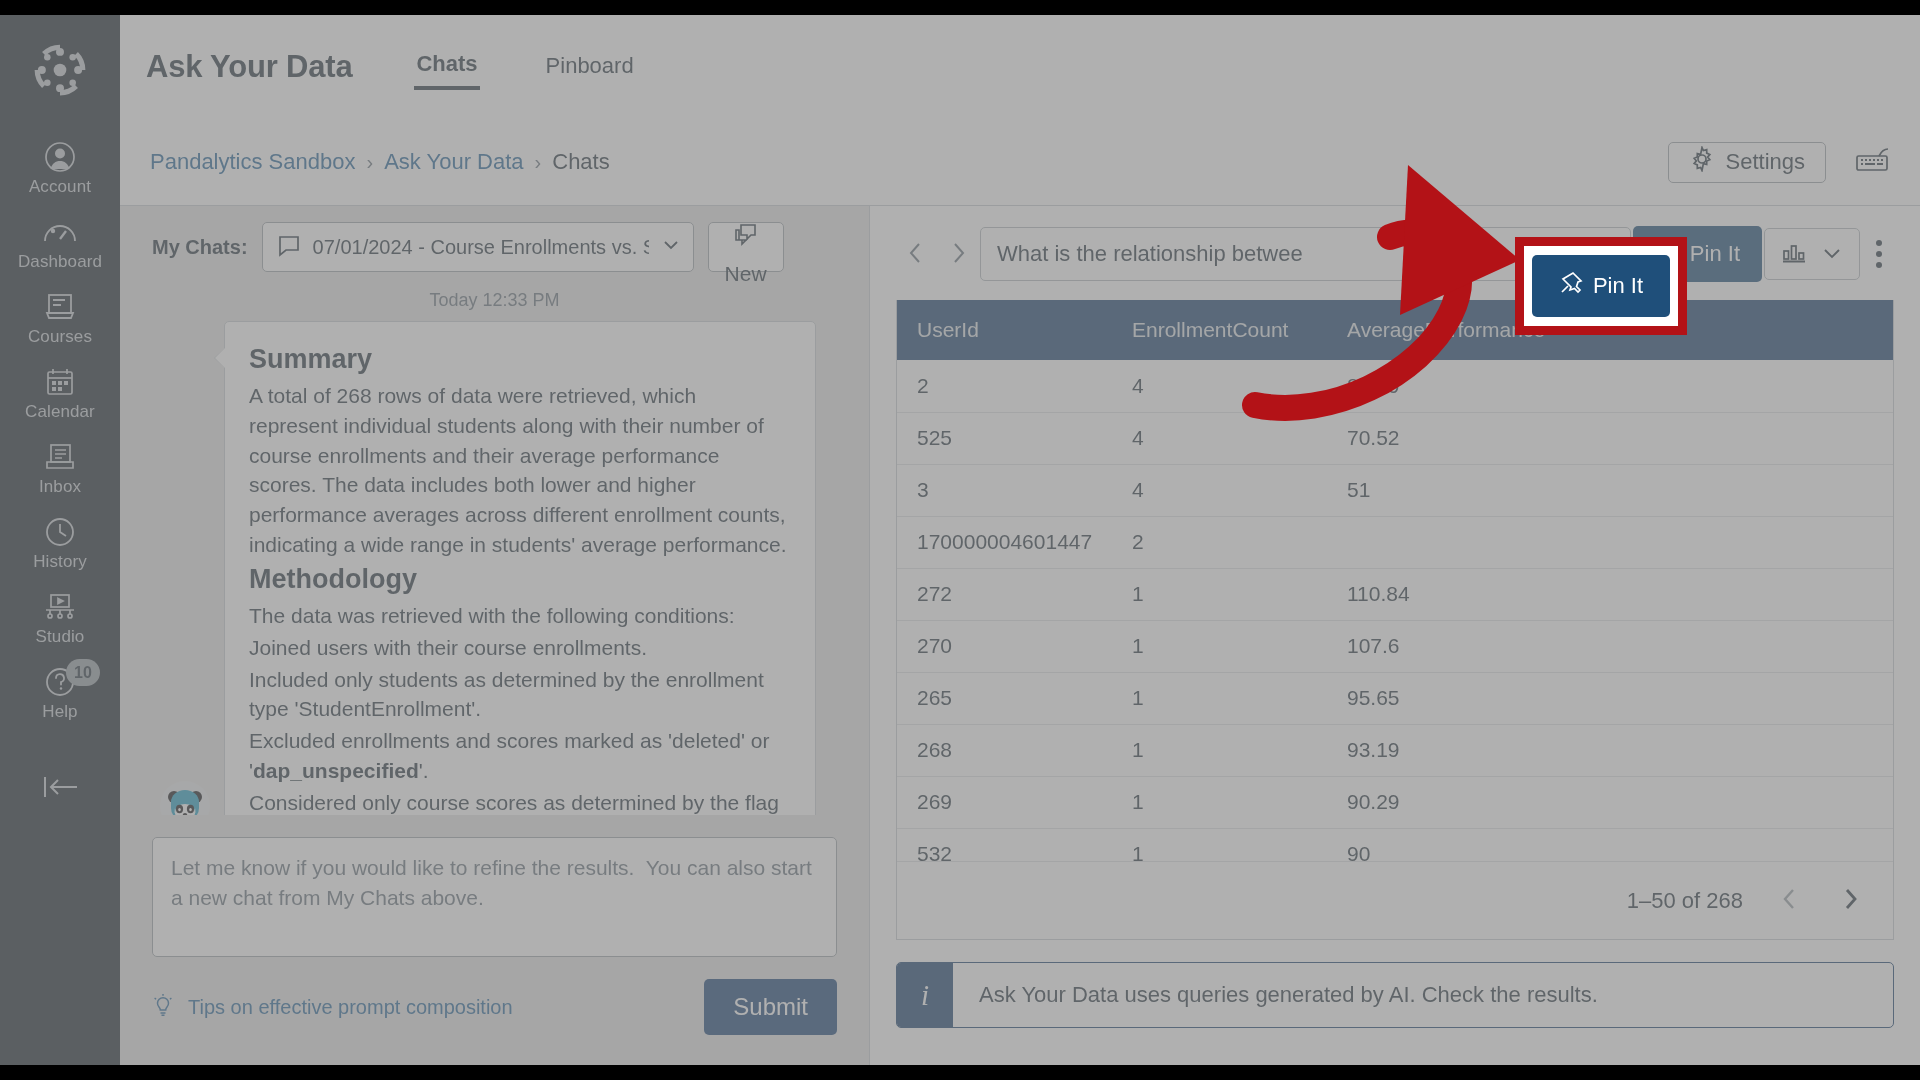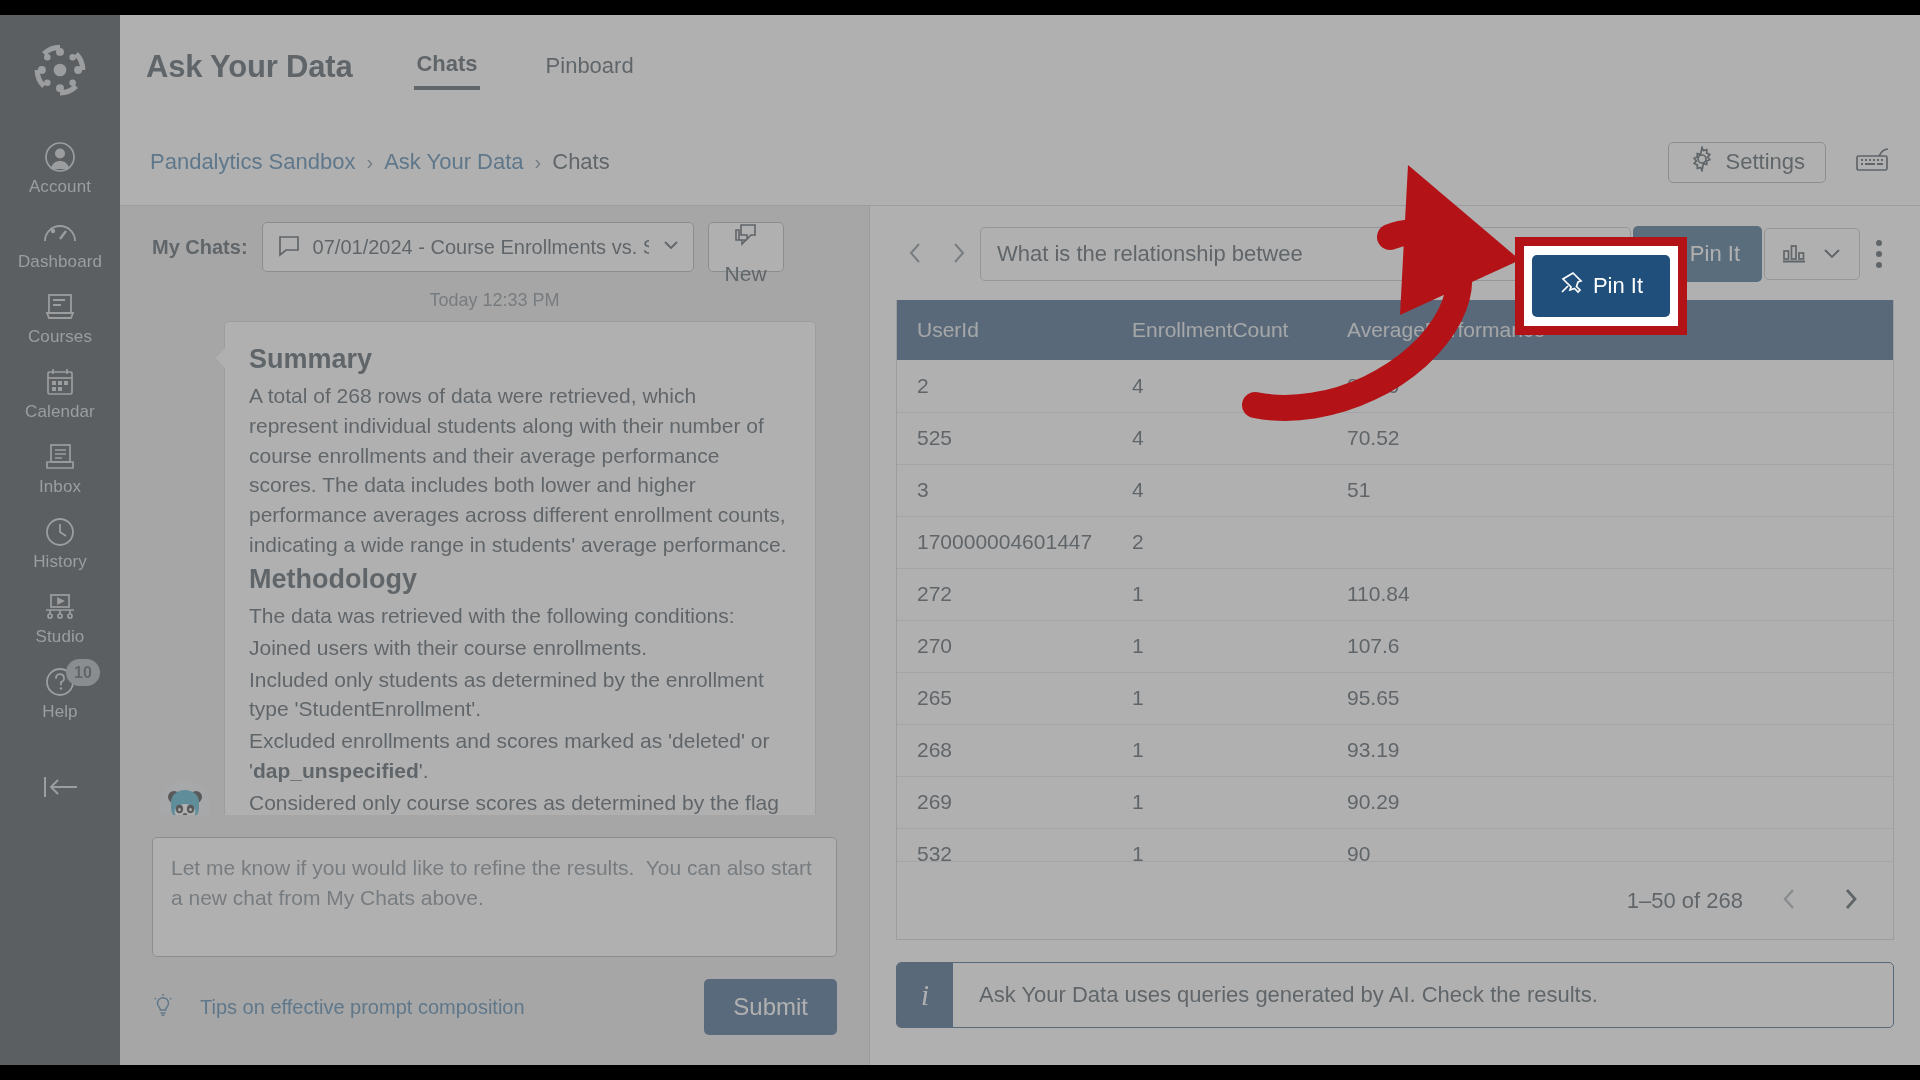--- a/index.html
+++ b/index.html
@@ -206,21 +206,21 @@
     border: 1px solid #9fa6ab; border-radius: 5px;
     padding: 15px 18px;
     font-size: 21px; color: #6b7780; line-height: 1.42;
     background: #fff; resize: none;
     font-family: "Liberation Sans", sans-serif;
   }
   .composer-foot {
     display: flex; align-items: center; margin-top: 18px;
   }
   .tips-link {
-    display: flex; align-items: center; gap: 26px;
+    display: flex; align-items: center; gap: 14px;
     color: #2b6a9c; font-size: 20px; text-decoration: none; cursor: pointer;
   }
   .composer-foot .spacer { flex: 1; }
   .submit-btn {
     background: #1f497a; color: #fff;
     border: none; border-radius: 5px;
     height: 56px; padding: 0 29px;
     font-size: 24px; cursor: pointer;
     font-family: "Liberation Sans", sans-serif;
   }

